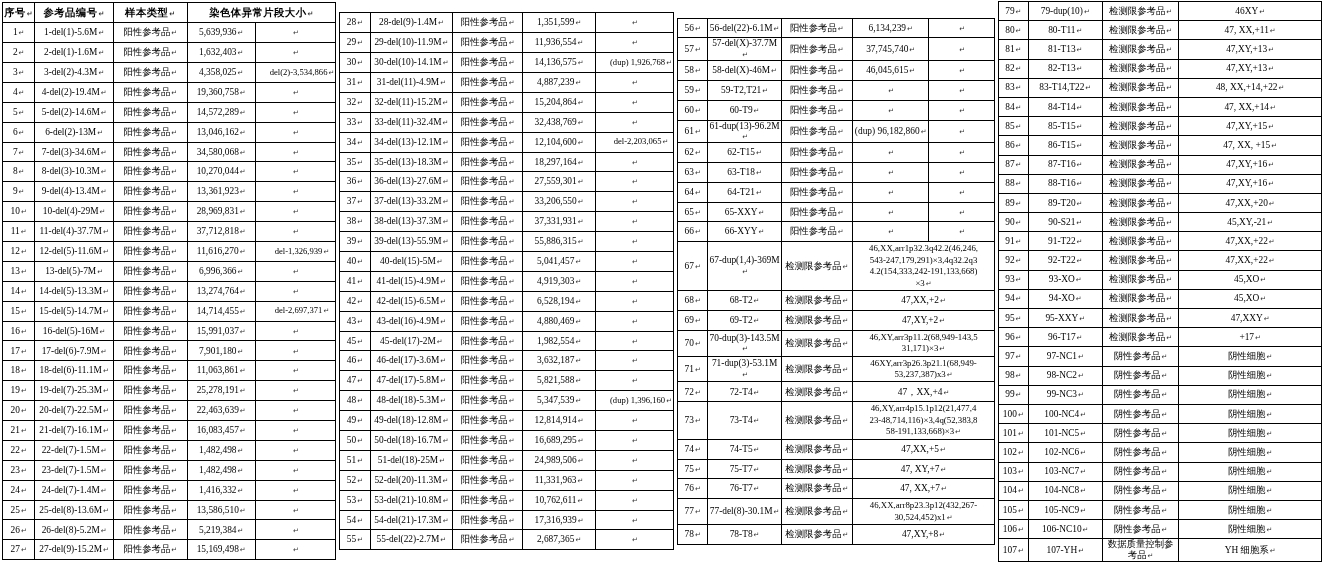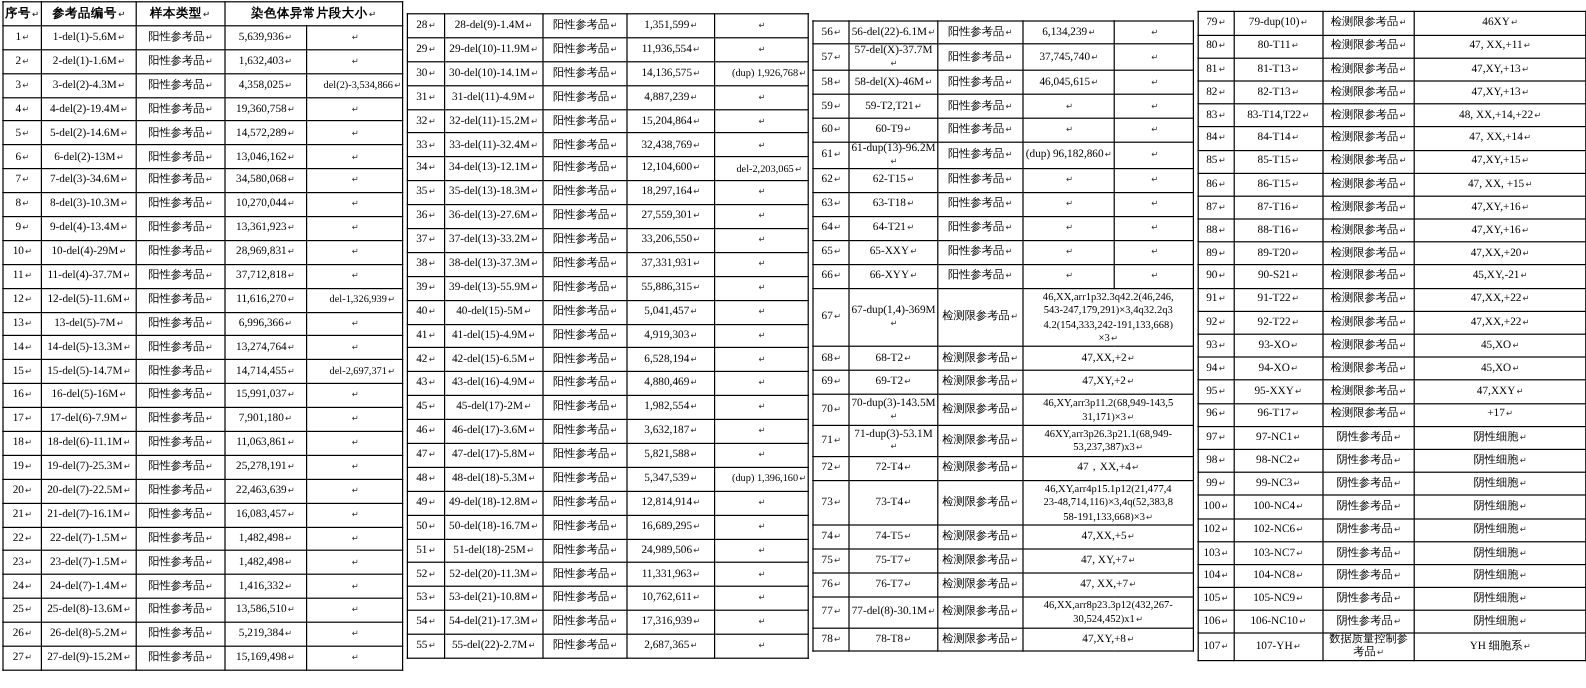--- a/index.html
+++ b/index.html
@@ -722,20 +722,26 @@
           <td>阴性参考品<span class="eol">↵</span></td>
           <td>阴性细胞<span class="eol">↵</span></td>
         </tr>
         <tr>
           <td>100<span class="eol">↵</span></td>
           <td>100-NC4<span class="eol">↵</span></td>
           <td>阴性参考品<span class="eol">↵</span></td>
           <td>阴性细胞<span class="eol">↵</span></td>
         </tr>
         <tr>
+          <td>101<span class="eol">↵</span></td>
+          <td>101-NC5<span class="eol">↵</span></td>
+          <td>阴性参考品<span class="eol">↵</span></td>
+          <td>阴性细胞<span class="eol">↵</span></td>
+        </tr>
+        <tr>
           <td>102<span class="eol">↵</span></td>
           <td>102-NC6<span class="eol">↵</span></td>
           <td>阴性参考品<span class="eol">↵</span></td>
           <td>阴性细胞<span class="eol">↵</span></td>
         </tr>
         <tr>
           <td>103<span class="eol">↵</span></td>
           <td>103-NC7<span class="eol">↵</span></td>
           <td>阴性参考品<span class="eol">↵</span></td>
           <td>阴性细胞<span class="eol">↵</span></td>

